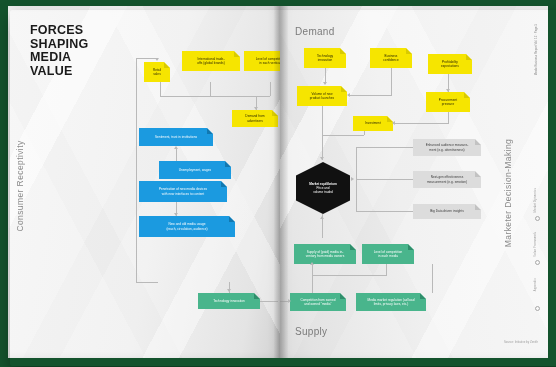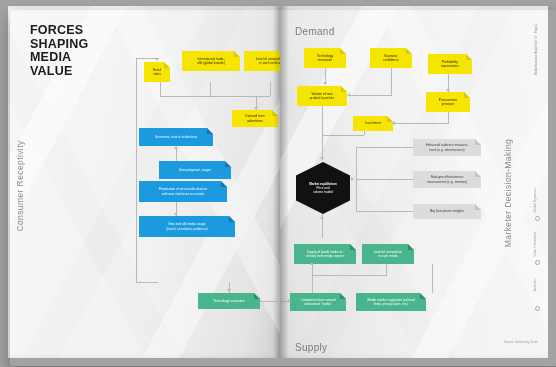--- a/index.html
+++ b/index.html
@@ -1,17 +1,17 @@
 <!DOCTYPE html>
 <html><head>
 <meta charset="utf-8">
 <style>
   html,body{margin:0;padding:0;background:#c9c9c9;}
   body{width:556px;height:367px;overflow:hidden;font-family:"Liberation Sans",sans-serif;}
-  .stage{position:relative;width:556px;height:367px;background:#a3a3a3;}
+  .stage{position:relative;width:556px;height:367px;background:#14532d;}
 
   
   .spread{position:absolute;left:8px;top:6px;width:540px;height:352px;}
   .page{position:absolute;top:0;height:352px;background:#f3f3f3;overflow:hidden;}
   .page-left{left:0;width:272px;
      background:linear-gradient(100deg,#f7f7f7 0%,#f2f2f2 55%,#e4e4e4 88%,#d2d2d2 100%);
      box-shadow:inset -6px 0 12px -6px rgba(0,0,0,.28);}
   .page-right{left:272px;width:268px;
      background:linear-gradient(260deg,#f7f7f7 0%,#f2f2f2 55%,#e6e6e6 90%,#dcdcdc 100%);
      box-shadow:inset 6px 0 12px -6px rgba(0,0,0,.22);}
@@ -26,21 +26,21 @@
        linear-gradient(118deg,transparent 0 18%,rgba(255,255,255,.85) 18% 26%,transparent 26% 44%,rgba(0,0,0,.028) 44% 52%,transparent 52% 70%,rgba(255,255,255,.7) 70% 78%,transparent 78%),
        linear-gradient(62deg,transparent 0 30%,rgba(0,0,0,.022) 30% 38%,transparent 38% 62%,rgba(255,255,255,.6) 62% 70%,transparent 70%);}
 
   
   .headline{position:absolute;left:22px;top:18px;font-weight:bold;font-size:12.5px;
      line-height:13.5px;letter-spacing:.2px;color:#1a1a1a;}
 
   
   .sec{position:absolute;font-size:10px;color:#7b7b7b;letter-spacing:.3px;}
   .sec-demand{left:287px;top:20px;}
-  .sec-supply{left:287px;top:320px;margin-top:16px;}
+  .sec-supply{left:287px;top:320px;}
   .sec-vert{position:absolute;font-size:8.5px;color:#8a8a8a;letter-spacing:.4px;white-space:nowrap;}
   .sec-cr{left:-34px;top:175px;transform:rotate(-90deg);transform-origin:center;}
   .sec-md{left:446px;top:182px;transform:rotate(-90deg);transform-origin:center;}
 
   
   .node{position:absolute;box-sizing:border-box;font-size:3.1px;line-height:4.2px;
      color:#1f1f1f;padding:3px 4px;display:flex;align-items:center;justify-content:center;
      text-align:center;overflow:hidden;letter-spacing:.05px;}
   .node .t{display:block;width:100%;}
   .n-yellow{background:#f6e500;color:#2a2600;

